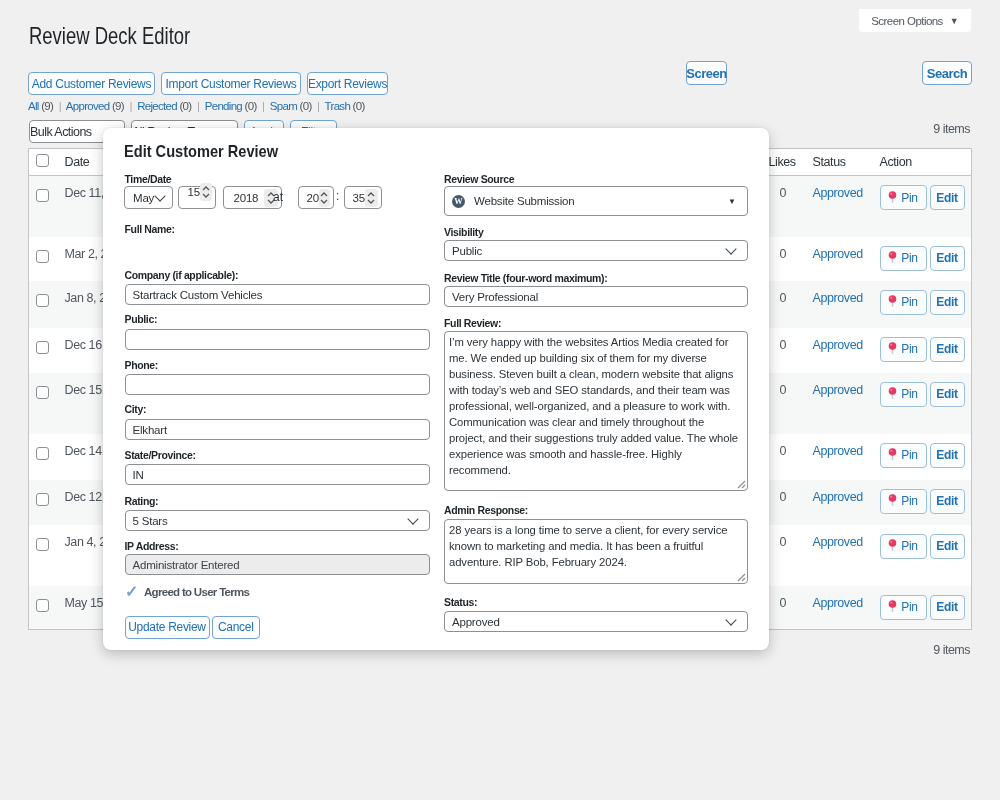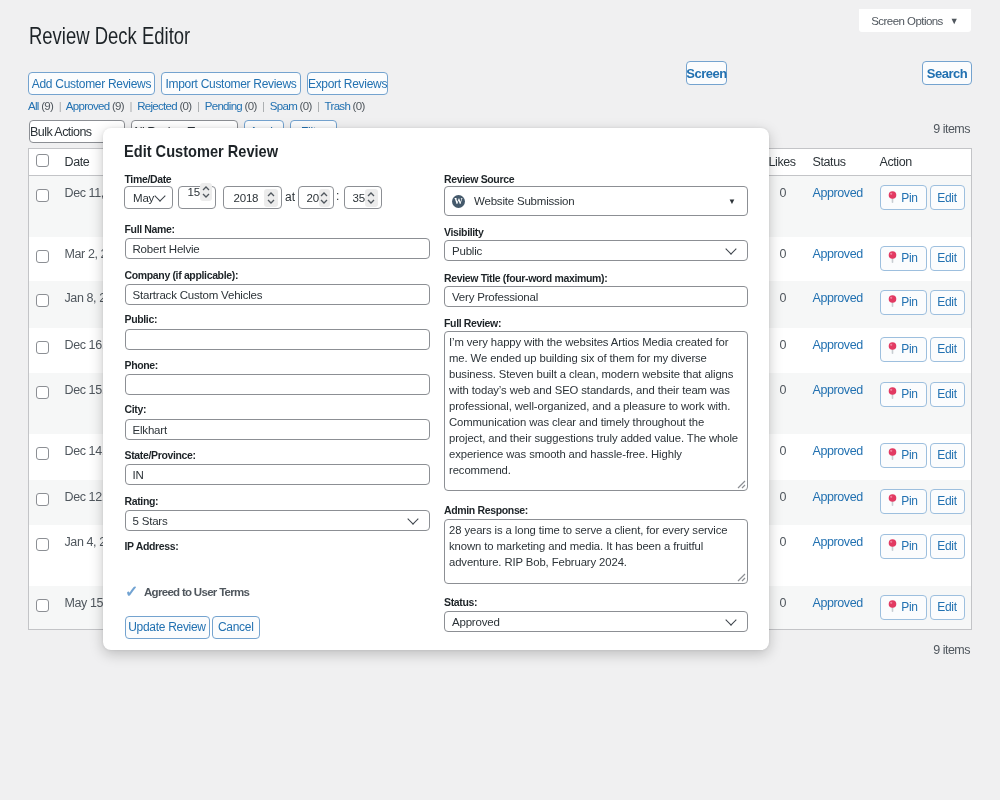--- a/index.html
+++ b/index.html
@@ -47,21 +47,21 @@
 #tbl .datec { width:704px; }
 #tbl .likesc { width:46px; }
 #tbl td.likesc { padding-left:19px; }
 #tbl .statusc { width:67px; padding-left:6px; }
 #tbl .actionc { width:98px; padding-left:6px; }
 #tbl td.actionc { padding-top:9px; }
 #tbl td.statusc { color:#2271b1; }
 .cb { width:13px; height:13px; border:1px solid #8c8f94; border-radius:3px; background:#fff; display:inline-block; }
 .rowbtn { height:25px; border-radius:4px; font-size:12px; letter-spacing:-0.3px; display:inline-flex; align-items:center; justify-content:center; background:#fbfcfd; border:1px solid #9dbfde; color:#2271b1; vertical-align:top; }
 .pinbtn { width:47px; gap:4px; }
-.editbtn { width:35px; margin-left:3px; }
+.editbtn { width:35px; margin-left:3px;font-weight:bold; }
 
 
 #modal { left:103px; top:128px; width:666px; height:522px; background:#fff; border-radius:8px; box-shadow:0 4px 14px rgba(0,0,0,0.22), 0 0 3px rgba(0,0,0,0.08); }
 #modal h2 { position:absolute; left:21px; top:14px; font-size:17px; font-weight:700; color:#1d2327; transform:scaleX(0.858); transform-origin:0 0; white-space:nowrap; }
 .fld { position:absolute; white-space:nowrap; }
 .flbl { font-size:10.5px; font-weight:700; letter-spacing:-0.35px; color:#1d2327; line-height:12px; }
 .inp { position:absolute; width:305px; height:21px; border:1px solid #8c8f94; border-radius:4px; background:#fff; font-size:11.5px; letter-spacing:-0.2px; color:#2c3338; display:flex; align-items:center; padding-left:7px; white-space:nowrap; }
 .inpr { width:304px; }
 .grayinp { background:#ececec; color:#3c434a; }
 .chev { position:absolute; right:12px; top:50%; margin-top:-6px; width:8px; height:8px; border-right:1.7px solid #3c434a; border-bottom:1.7px solid #3c434a; transform:rotate(45deg); }
@@ -225,53 +225,53 @@
           </svg>
         </span></div>
   <div class="dr" style="left:119.5px;top:58px;width:59px;padding:0 3px 0 10px;justify-content:space-between;">2018<span class="pill">
           <svg width="8" height="5" viewBox="0 0 8 5">
             <path d="M1 4 L4 1 L7 4" stroke="#50575e" stroke-width="1.3" fill="none"></path>
           </svg>
           <svg width="8" height="5" viewBox="0 0 8 5">
             <path d="M1 1 L4 4 L7 1" stroke="#50575e" stroke-width="1.3" fill="none"></path>
           </svg>
         </span></div>
-  <div class="abs" style="left:182px;top:62px;font-size:12px;color:#2c3338;">at</div>
+  <div class="abs" style="left:170px;top:62px;font-size:12px;color:#2c3338;">at</div>
   <div class="dr" style="left:194.5px;top:58px;width:36px;padding:0 3px 0 8px;justify-content:space-between;">20<span class="pill">
           <svg width="8" height="5" viewBox="0 0 8 5">
             <path d="M1 4 L4 1 L7 4" stroke="#50575e" stroke-width="1.3" fill="none"></path>
           </svg>
           <svg width="8" height="5" viewBox="0 0 8 5">
             <path d="M1 1 L4 4 L7 1" stroke="#50575e" stroke-width="1.3" fill="none"></path>
           </svg>
         </span></div>
   <div class="abs" style="left:233px;top:61px;font-size:12px;color:#2c3338;">:</div>
   <div class="dr" style="left:240.5px;top:58px;width:38px;padding:0 3px 0 8px;justify-content:space-between;">35<span class="pill">
           <svg width="8" height="5" viewBox="0 0 8 5">
             <path d="M1 4 L4 1 L7 4" stroke="#50575e" stroke-width="1.3" fill="none"></path>
           </svg>
           <svg width="8" height="5" viewBox="0 0 8 5">
             <path d="M1 1 L4 4 L7 1" stroke="#50575e" stroke-width="1.3" fill="none"></path>
           </svg>
         </span></div>
     <div class="fld flbl" style="left:21.5px;top:95px;">Full Name:</div>
-    <div class="inp" style="left:21.5px;top:110px;">Robert Helvie</div>
     <div class="fld flbl" style="left:21.5px;top:140.5px;">Company (if applicable):</div>
     <div class="inp" style="left:21.5px;top:156px;">Startrack Custom Vehicles</div>
     <div class="fld flbl" style="left:21.5px;top:185px;">Public:</div>
     <div class="inp" style="left:21.5px;top:200.5px;"></div>
     <div class="fld flbl" style="left:21.5px;top:230.5px;">Phone:</div>
     <div class="inp" style="left:21.5px;top:246px;"></div>
     <div class="fld flbl" style="left:21.5px;top:275px;">City:</div>
     <div class="inp" style="left:21.5px;top:291px;">Elkhart</div>
     <div class="fld flbl" style="left:21.5px;top:321px;">State/Province:</div>
     <div class="inp" style="left:21.5px;top:336px;">IN</div>
     <div class="fld flbl" style="left:21.5px;top:366.5px;">Rating:</div>
     <div class="inp" style="left:21.5px;top:382px;">5 Stars<span class="chev"></span></div>
     <div class="fld flbl" style="left:21.5px;top:411.5px;">IP Address:</div>
+    <div class="inp grayinp" style="left:21.5px;top:426px;">Administrator Entered</div>
     <div class="fld" style="left:22px;top:454px;font-size:16px;color:#72a3d2;font-weight:700;">✓</div>
     <div class="fld" style="left:41px;top:458px;font-size:11.5px;letter-spacing:-0.7px;color:#50575e;font-weight:700;">Agreed to User Terms</div>
     <div id="updbtn" class="bbtn">Update Review</div>
     <div id="cancelbtn" class="bbtn">Cancel</div>
 
     <div class="fld flbl" style="left:341px;top:45px;">Review Source</div>
     <div class="inp inpr" style="left:341px;top:58px;height:30px;">
       <svg width="13" height="13" viewBox="0 0 20 20" style="margin-right:9px;">
           <circle cx="10" cy="10" r="10" fill="#44596b"></circle>
           <text x="10" y="14.5" text-anchor="middle" font-family="Liberation Serif" font-weight="bold" font-size="13" fill="#fff">W</text>

